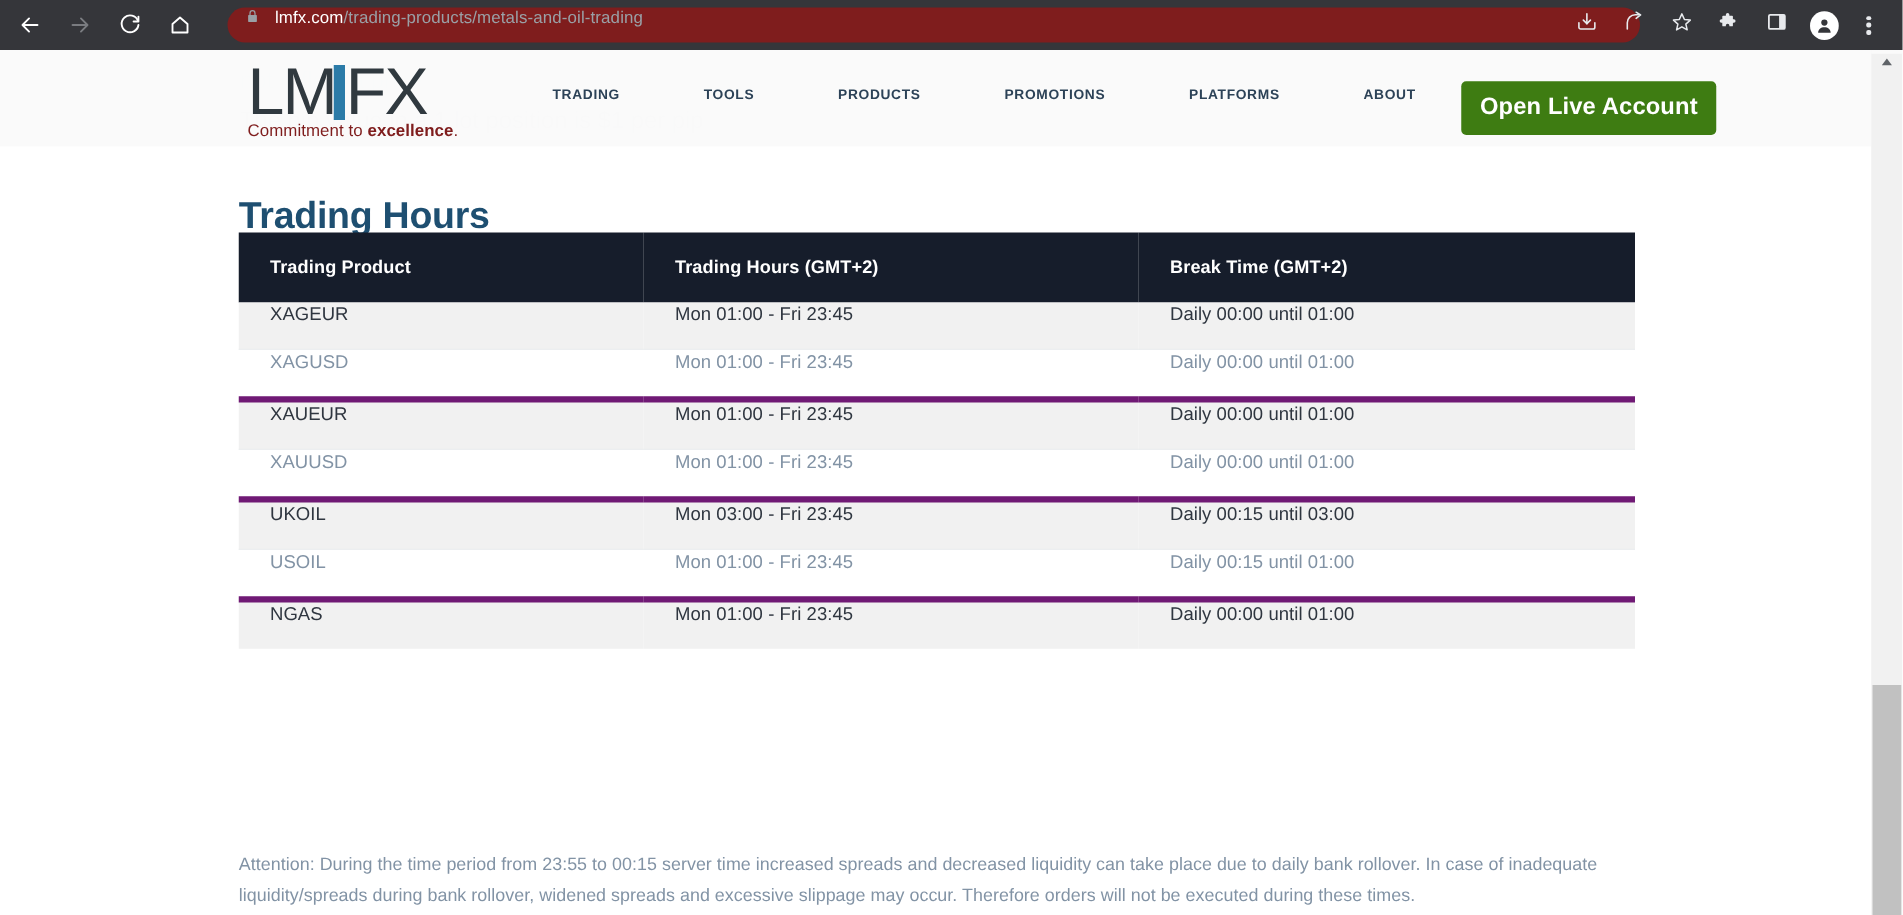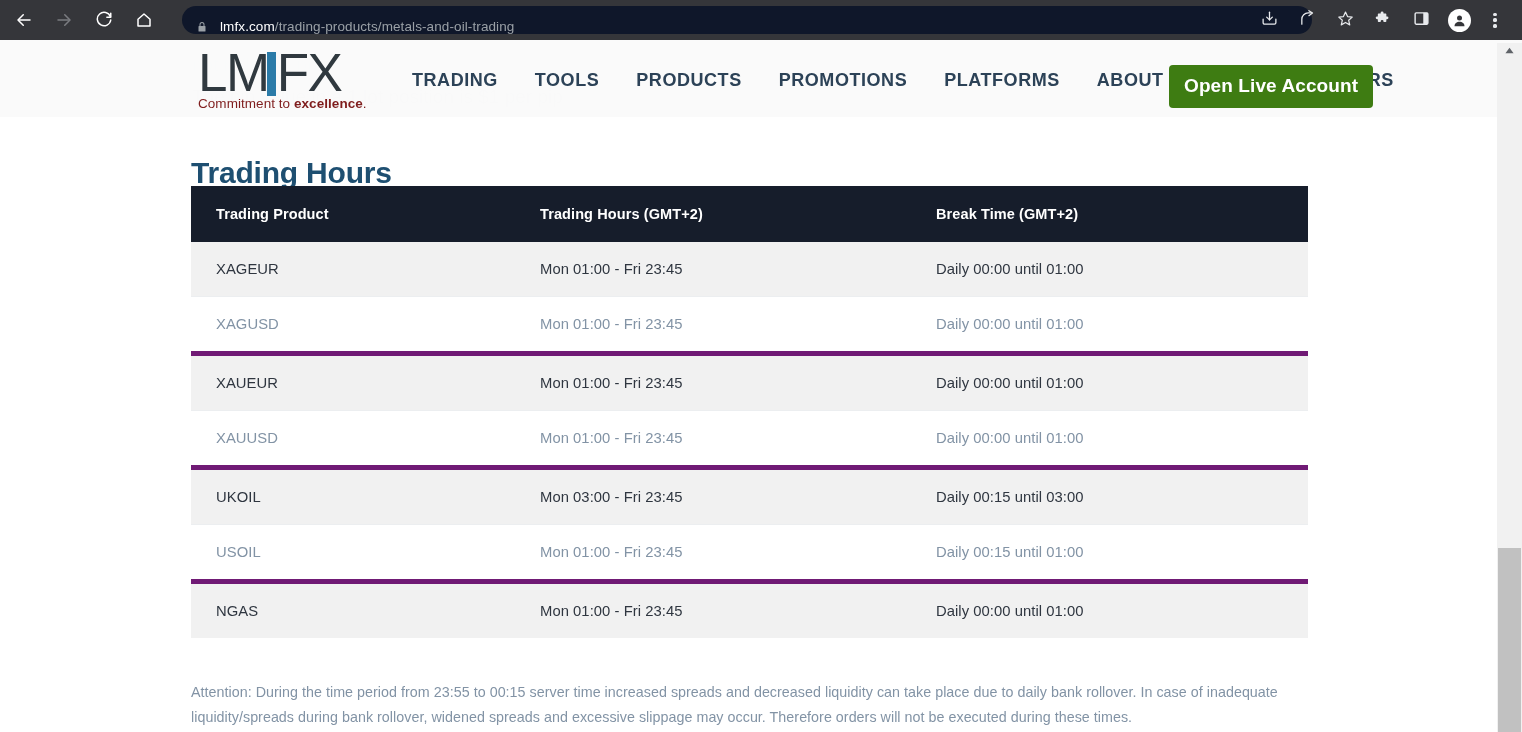--- a/index.html
+++ b/index.html
@@ -38,24 +38,24 @@
     align-items: center;
     justify-content: center;
     border-radius: 50%;
   }
   .nav-btn svg { display: block; }
 
   .omnibox {
     margin-left: 18px;
     height: 28px;
     width: 1130px;
-    background: #0f172a;
+    background: #7f1d1d;
     border-radius: 14px;
     display: flex;
-    align-items: flex-end;
+    align-items: flex-start;
     padding: 0 14px;
     box-sizing: border-box;
   }
   .lock-icon { margin-right: 12px; display: flex; align-items: center; }
   .url-text {
     font-size: 13.5px;
     color: #9aa0a6;
     white-space: nowrap;
     letter-spacing: 0.1px;
   }
@@ -175,27 +175,28 @@
 
   .main-nav {
     position: absolute;
     left: 412px;
     top: 30px;
     display: flex;
     align-items: center;
     z-index: 6;
   }
   .nav-link {
-    font-size: 18px;
+    font-size: 11px;
     font-weight: bold;
     color: #2c4257;
     letter-spacing: 0.55px;
     margin-right: 37px;
     white-space: nowrap;
     text-decoration: none;
+    margin-left: 30px;
   }
   .nav-link:last-of-type { margin-right: 0; }
 
   .cta-button {
     position: absolute;
     left: 1169px;
     top: 25px;
     background: #3e7c12;
     color: #ffffff;
     font-size: 19px;
@@ -235,21 +236,21 @@
     background: #161d2b;
     color: #ffffff;
     font-size: 14.5px;
     font-weight: bold;
     text-align: left;
     padding: 20px 0 20px 25px;
     letter-spacing: 0.1px;
   }
   .hours-table td {
     font-size: 14.8px;
-    padding: 19px 0 19px 25px;
+    padding: 2px 0 19px 25px;
     letter-spacing: 0.05px;
     margin-top: 44px;
   }
   .hours-table tbody tr.row-even {
     background: #f1f1f1;
   }
   .hours-table tbody tr.row-even td {
     color: #2f3640;
   }
   .hours-table tbody tr.row-odd {

